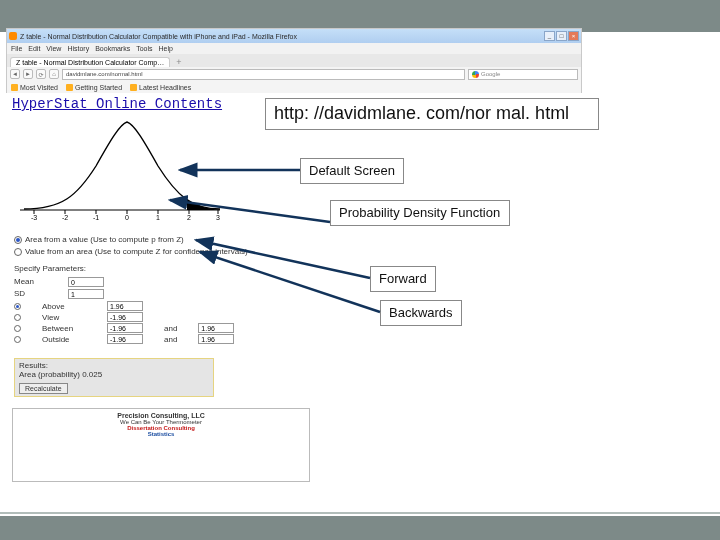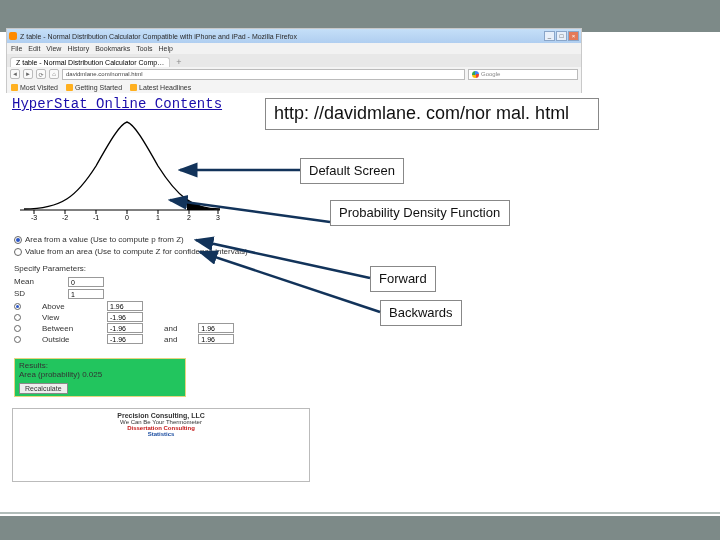--- a/index.html
+++ b/index.html
@@ -50,21 +50,21 @@
   .radio.sel::after{content:"";width:4px;height:4px;background:#2a56c6;border-radius:50%;}
   
   .params { position:absolute; top:264px; left:14px; font-size:8px; color:#333;}
   .param-row { display:flex; align-items:flex-start; gap:4px; margin:2px 0;}
   .param-label { width:50px;}
   .param-input { width:36px; height:10px; border:1px solid #999; background:#fff; font-size:7px; padding:0 2px;}
   .sh-row { display:flex; align-items:center; gap:21px; margin:1px 0;}
   .sh-radio { width:7px; height:7px; border:1px solid #666; border-radius:50%; display:inline-flex; align-items:center; justify-content:center;}
   .sh-radio.sel::after{content:"";width:3px;height:3px;background:#2a56c6;border-radius:50%;}
   
-  .results { position: absolute; top:358px; left:14px; width:172px; background:#22c55e; border:1px solid #e6d480; padding:2px 4px; font-size:8px; color:#333;}
+  .results { position: absolute; top:358px; left:14px; width:200px; background:#e5e5e5; border:1px solid #e6d480; padding:2px 4px; font-size:8px; color:#333;}
   .recalc-btn { margin-top:4px; display:inline-block; padding:1px 5px; font-size:7px; border:1px solid #888; background:#eee;}
   
   .ads-bar { position:absolute; top:408px; left:12px; width:298px; height:74px; display:flex; gap:10px;}
   .ad-box { border:1px solid #bbb; background:#fff; padding:3px 4px; font-size:6px; color:#333; flex:1; display:flex; flex-direction:column; align-items:center;}
   .ad-title { font-weight:bold; font-size:7px; text-align:center;}
   .ad-red { color:#c41919; font-weight:bold;}
   .ad-blue { color:#1b4da0; font-weight:bold;}
   .ad-wyz { color:#ff6a00; font-weight:bold; font-size:9px;}
   
   

